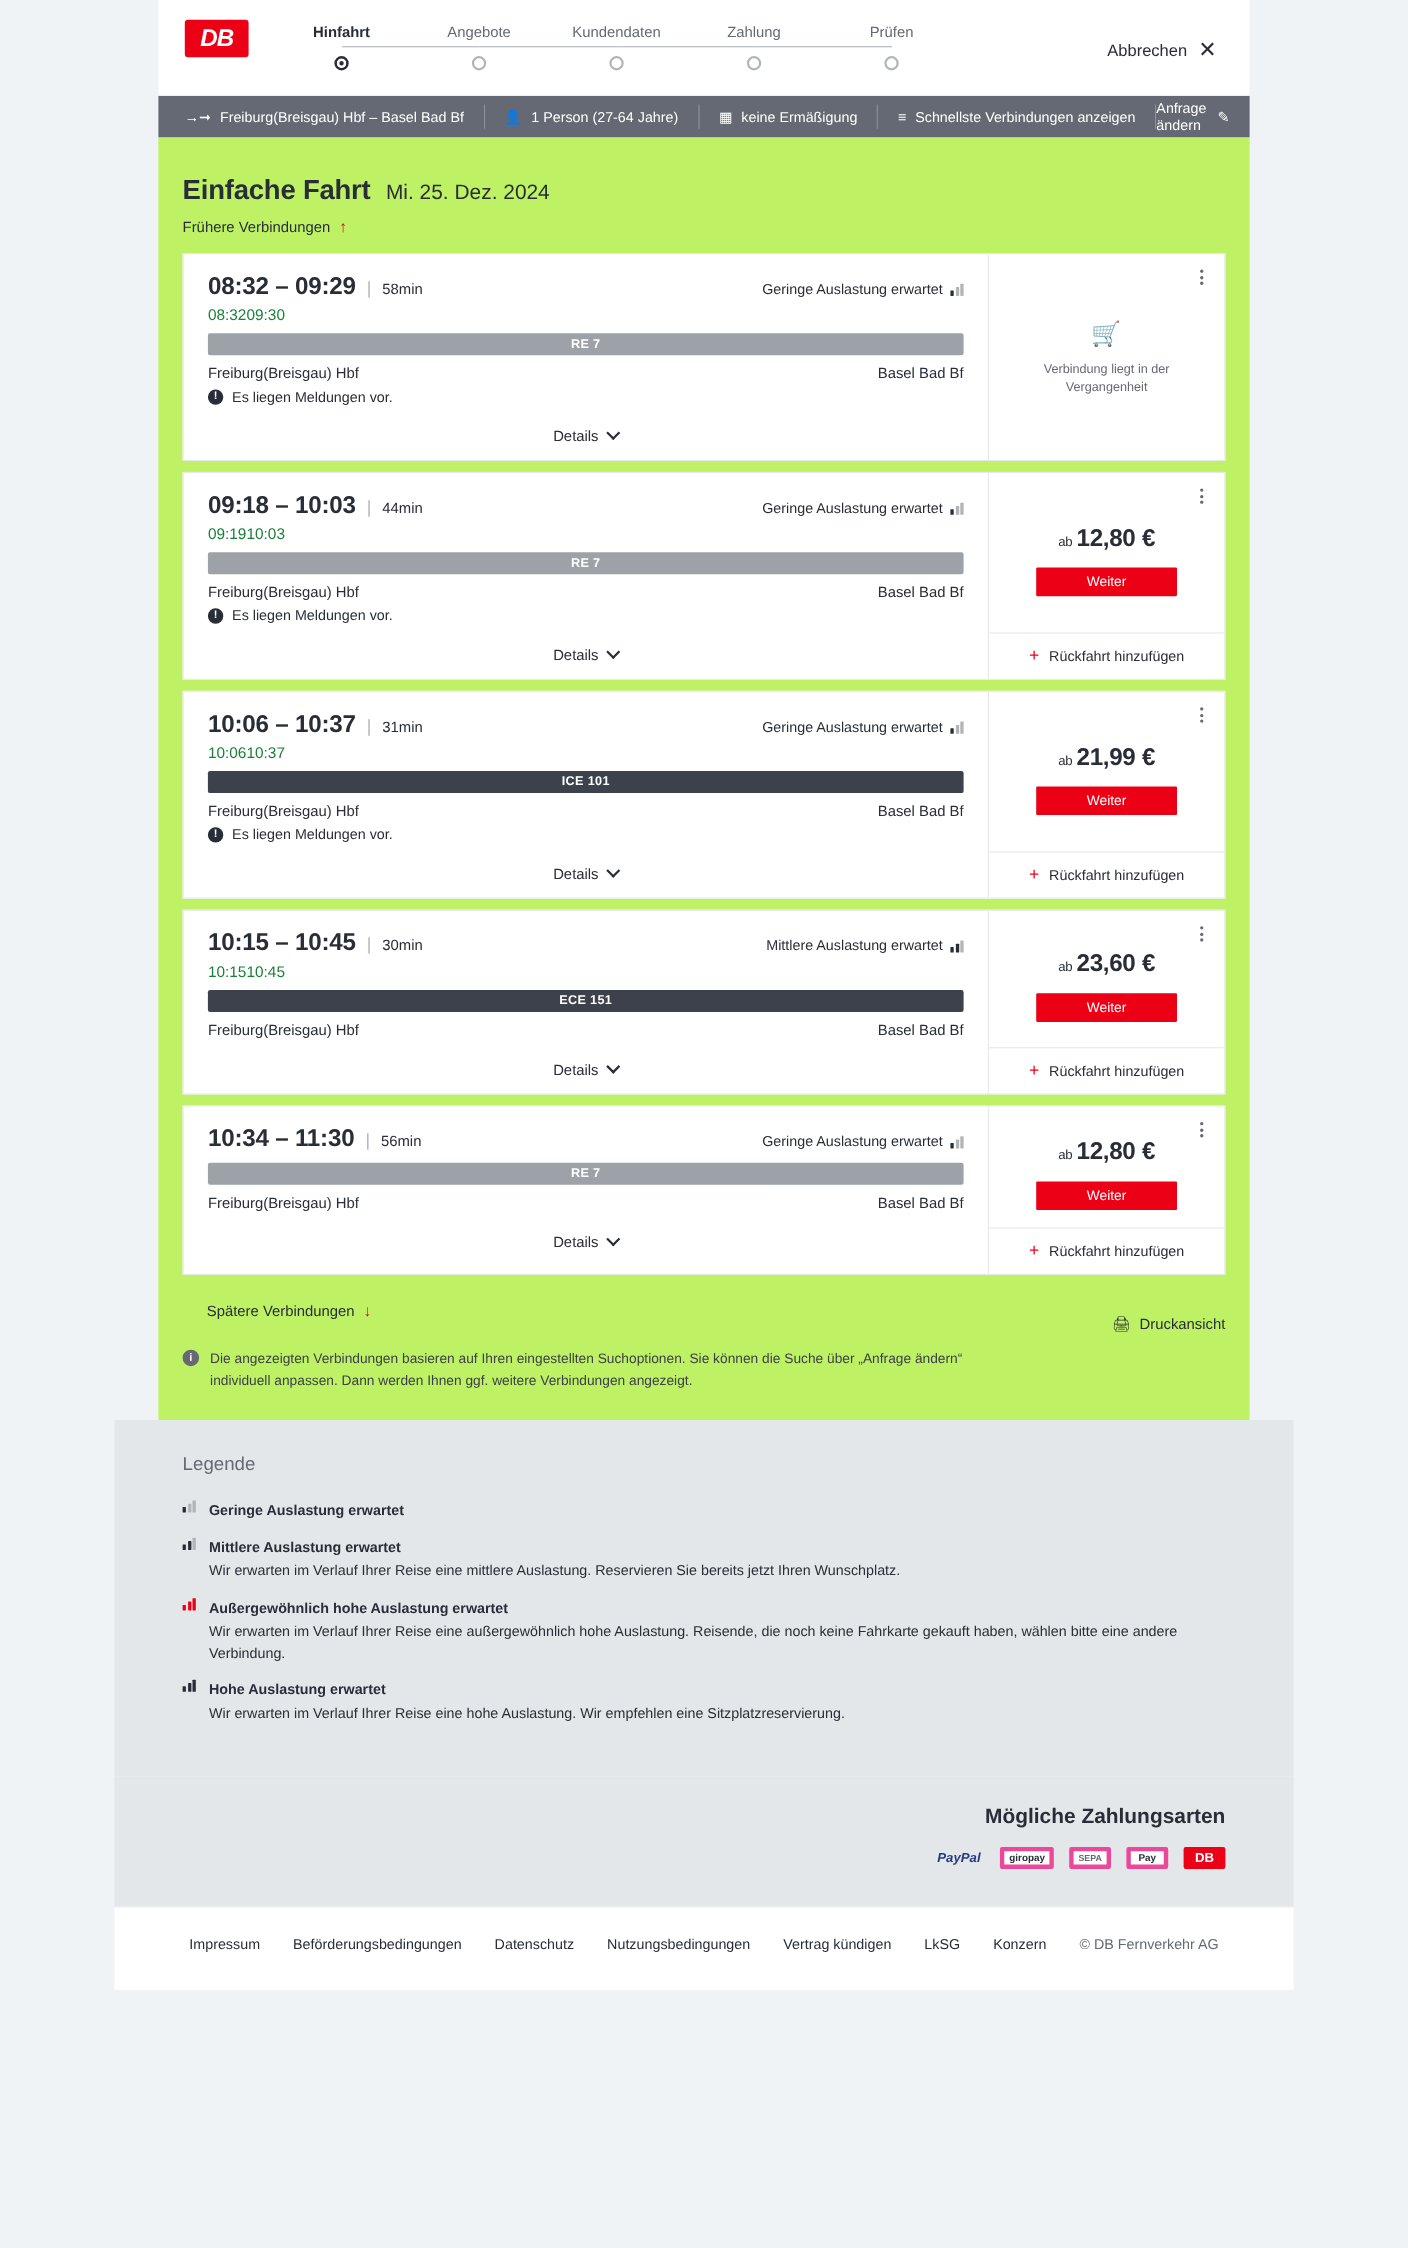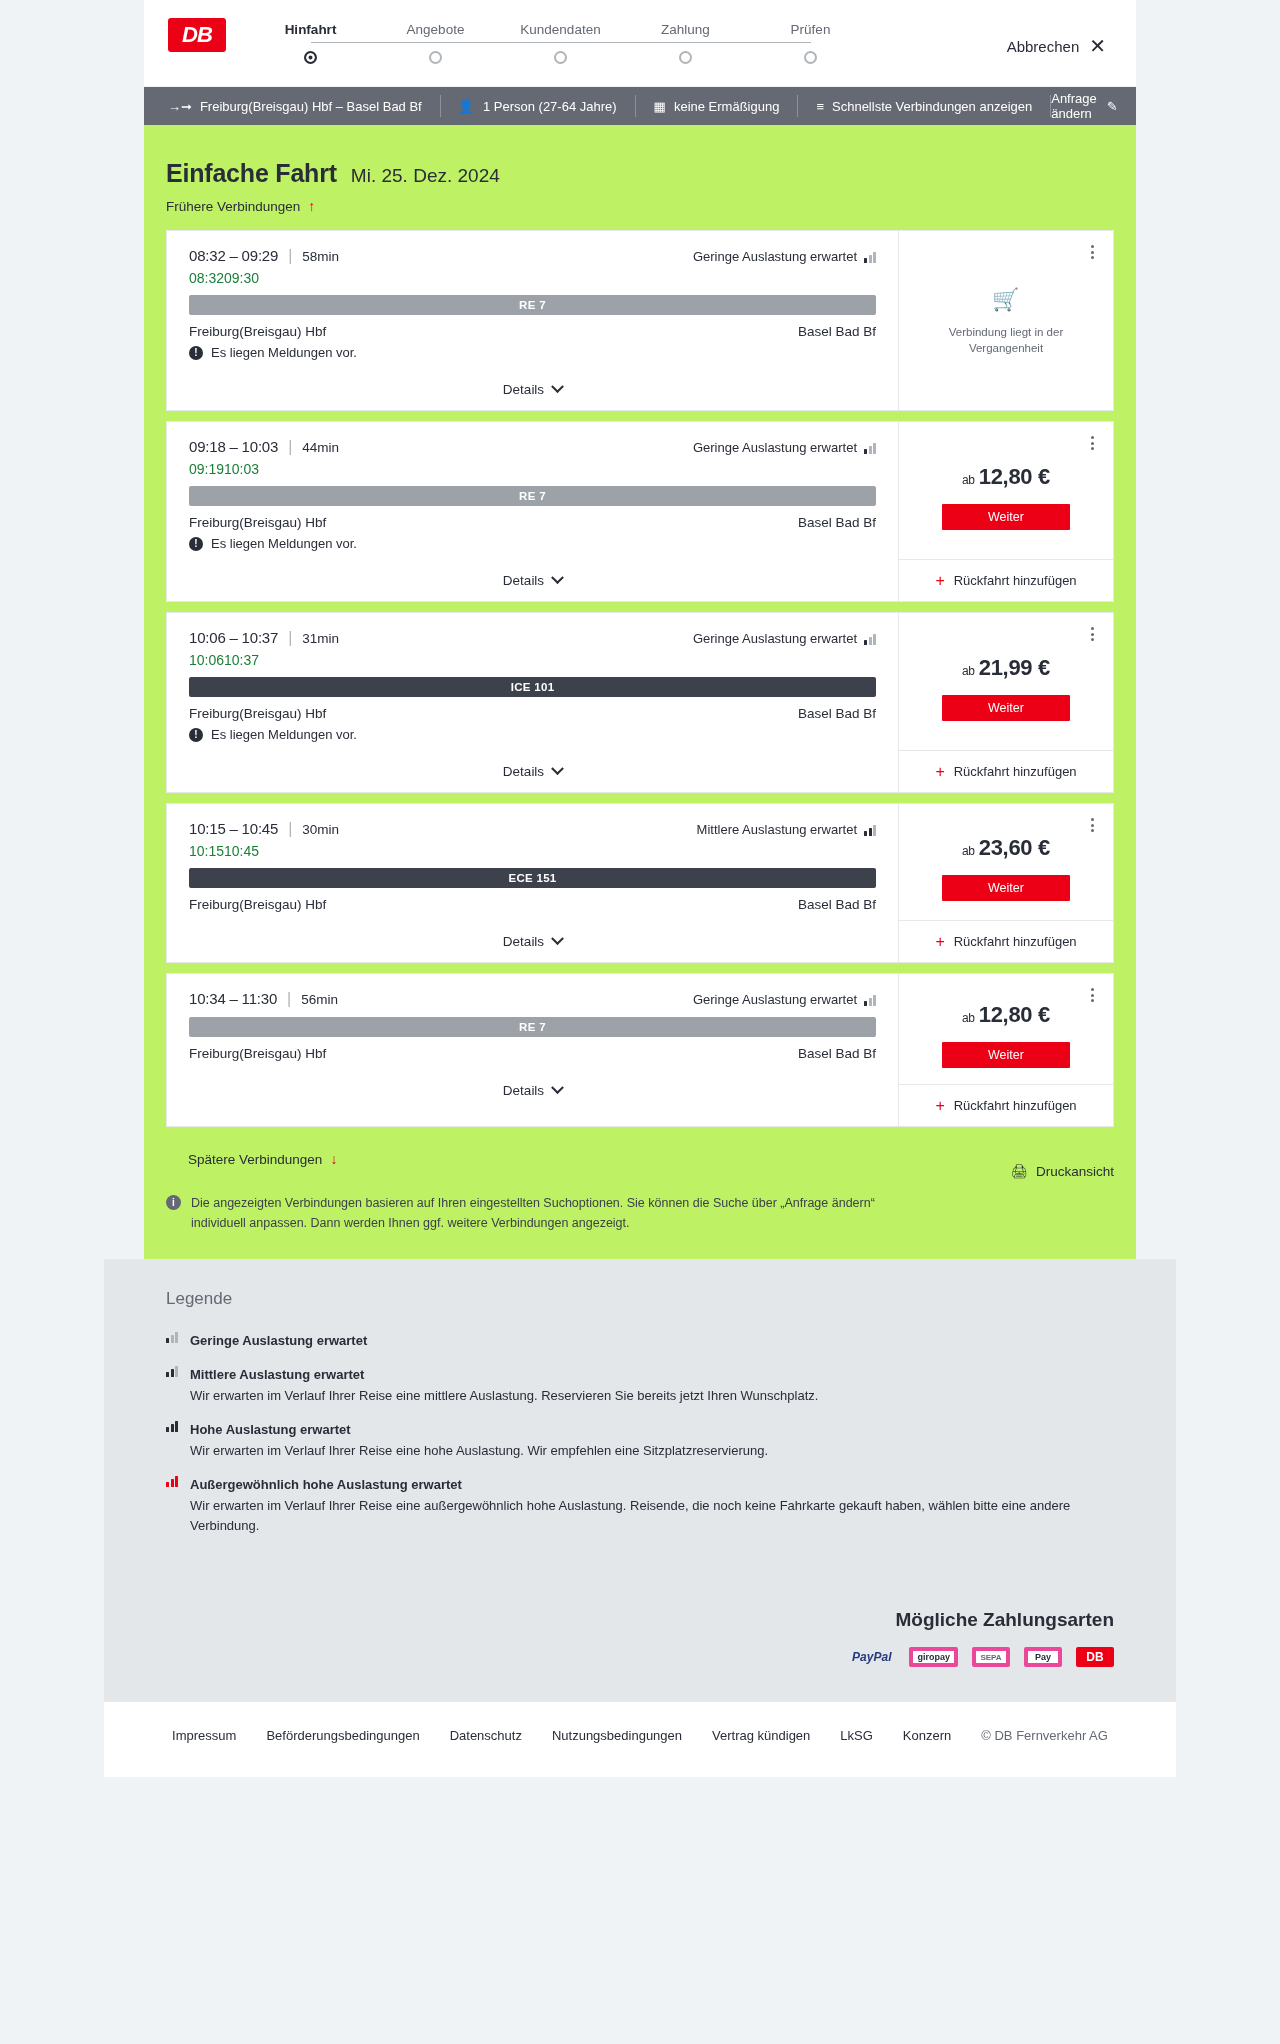--- a/index.html
+++ b/index.html
@@ -147,21 +147,21 @@
   .card-main { flex: 1; padding: 16px 22px 0 22px; position: relative; }
   .card-side {
     width: 215px;
     border-left: 1px solid #e6e8ea;
     display: flex;
     flex-direction: column;
     position: relative;
   }
   .row1 { display: flex; align-items: baseline; }
   .times {
-    font-size: 15px; font-weight: normal; letter-spacing: -0.2px;
+    font-size: 22px; font-weight: bold; letter-spacing: -0.2px;
   }
   .dur-sep { color: #b0b5ba; margin: 0 10px; font-weight: normal; }
   .dur { font-size: 13.5px; color: #282d37; font-weight: normal; }
   .util {
     margin-left: auto;
     font-size: 13px;
     display: flex; align-items: center; gap: 7px;
   }
   .bars { display: inline-flex; align-items: flex-end; gap: 1.5px; height: 12px; }
   .bars i { width: 3px; background: #b0b5ba; display: block; border-radius: 0.5px; }
@@ -671,34 +671,34 @@
         </div>
         <div class="legend-item">
           <span class="bars ">
             <i class="b1 on"></i>
             <i class="b2 on"></i>
             <i class="b3 "></i>
           </span>
           <div class="legend-txt"><b>Mittlere Auslastung erwartet</b><p>Wir erwarten im Verlauf Ihrer Reise eine mittlere Auslastung. Reservieren Sie bereits jetzt Ihren Wunschplatz.</p></div>
         </div>
         <div class="legend-item">
+          <span class="bars occ-high">
+            <i class="b1 on"></i>
+            <i class="b2 on"></i>
+            <i class="b3 on"></i>
+          </span>
+          <div class="legend-txt"><b>Außergewöhnlich hohe Auslastung erwartet</b><p>Wir erwarten im Verlauf Ihrer Reise eine außergewöhnlich hohe Auslastung. Reisende, die noch keine Fahrkarte gekauft haben, wählen bitte eine andere Verbindung.</p></div>
+        </div>
+        <div class="legend-item">
           <span class="bars ">
             <i class="b1 on"></i>
             <i class="b2 on"></i>
             <i class="b3 on"></i>
           </span>
           <div class="legend-txt"><b>Hohe Auslastung erwartet</b><p>Wir erwarten im Verlauf Ihrer Reise eine hohe Auslastung. Wir empfehlen eine Sitzplatzreservierung.</p></div>
-        </div>
-        <div class="legend-item">
-          <span class="bars occ-high">
-            <i class="b1 on"></i>
-            <i class="b2 on"></i>
-            <i class="b3 on"></i>
-          </span>
-          <div class="legend-txt"><b>Außergewöhnlich hohe Auslastung erwartet</b><p>Wir erwarten im Verlauf Ihrer Reise eine außergewöhnlich hohe Auslastung. Reisende, die noch keine Fahrkarte gekauft haben, wählen bitte eine andere Verbindung.</p></div>
         </div>
       </div>
   </div>
 
   <div class="payments">
     <h3>Mögliche Zahlungsarten</h3>
     <div class="pay-row" id="pay-row">
         <span class="pay-chip paypal">PayPal</span>
         <span class="pay-chip ">giropay</span>
         <span class="pay-chip sepa">SEPA</span>

